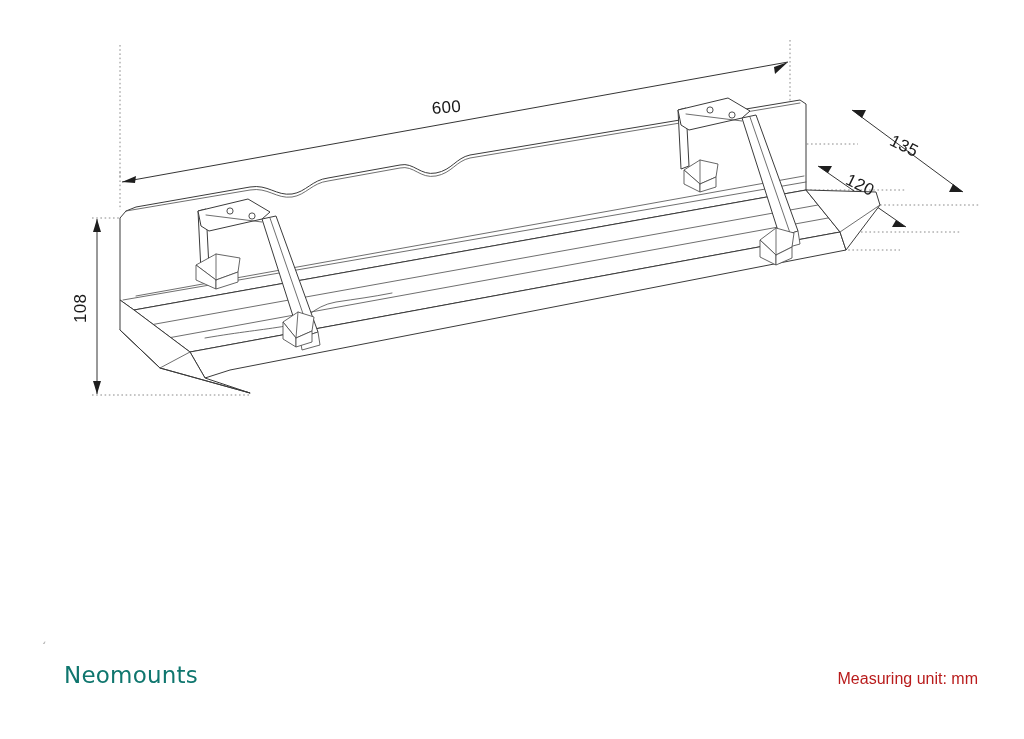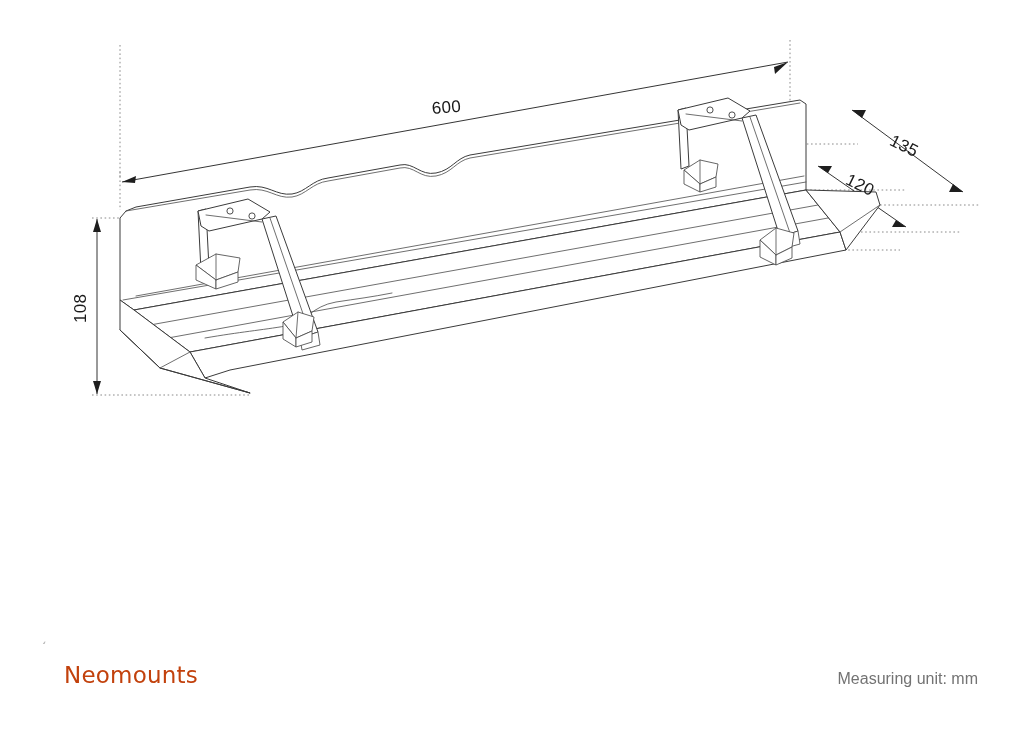--- a/index.html
+++ b/index.html
@@ -122,32 +122,32 @@
     color: #b9b9b9;
     line-height: 1;
   }
   .brand-logo {
     position: absolute;
     left: 64px;
     top: 664px;
     font-family: "DejaVu Sans", sans-serif;
     font-size: 23px;
     font-weight: 500;
-    color: #c2410c;
+    color: #0f766e;
     letter-spacing: 0.2px;
     line-height: 1;
     white-space: nowrap;
   }
   .measuring-unit {
     position: absolute;
     right: 46px;
     top: 671px;
     font-family: "Liberation Sans", sans-serif;
     font-size: 16px;
-    color: #737373;
+    color: #b91c1c;
     white-space: nowrap;
     line-height: 1;
   }
 </style>
 </head>
 <body>
 
 <div id="sheet">
 
   <svg class="drawing" viewBox="0 0 1024 739">

